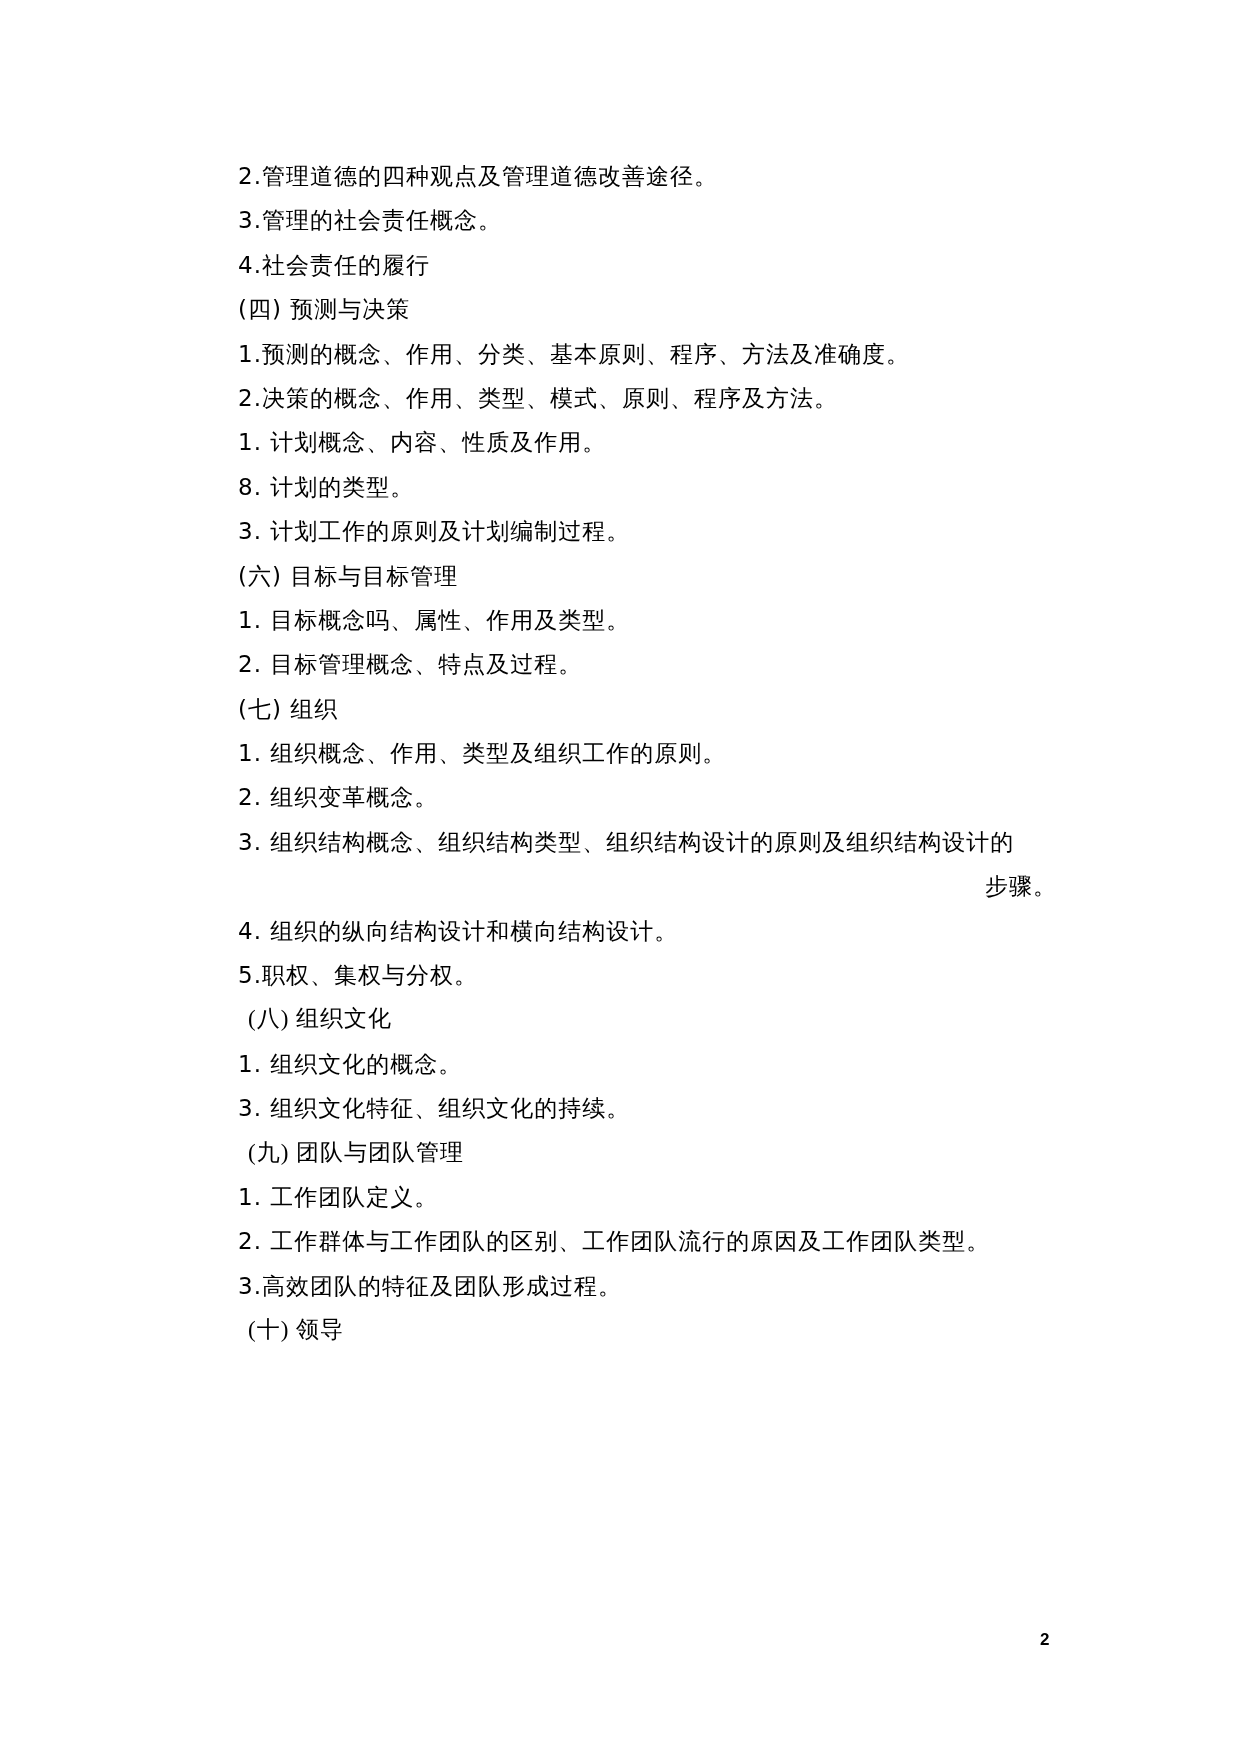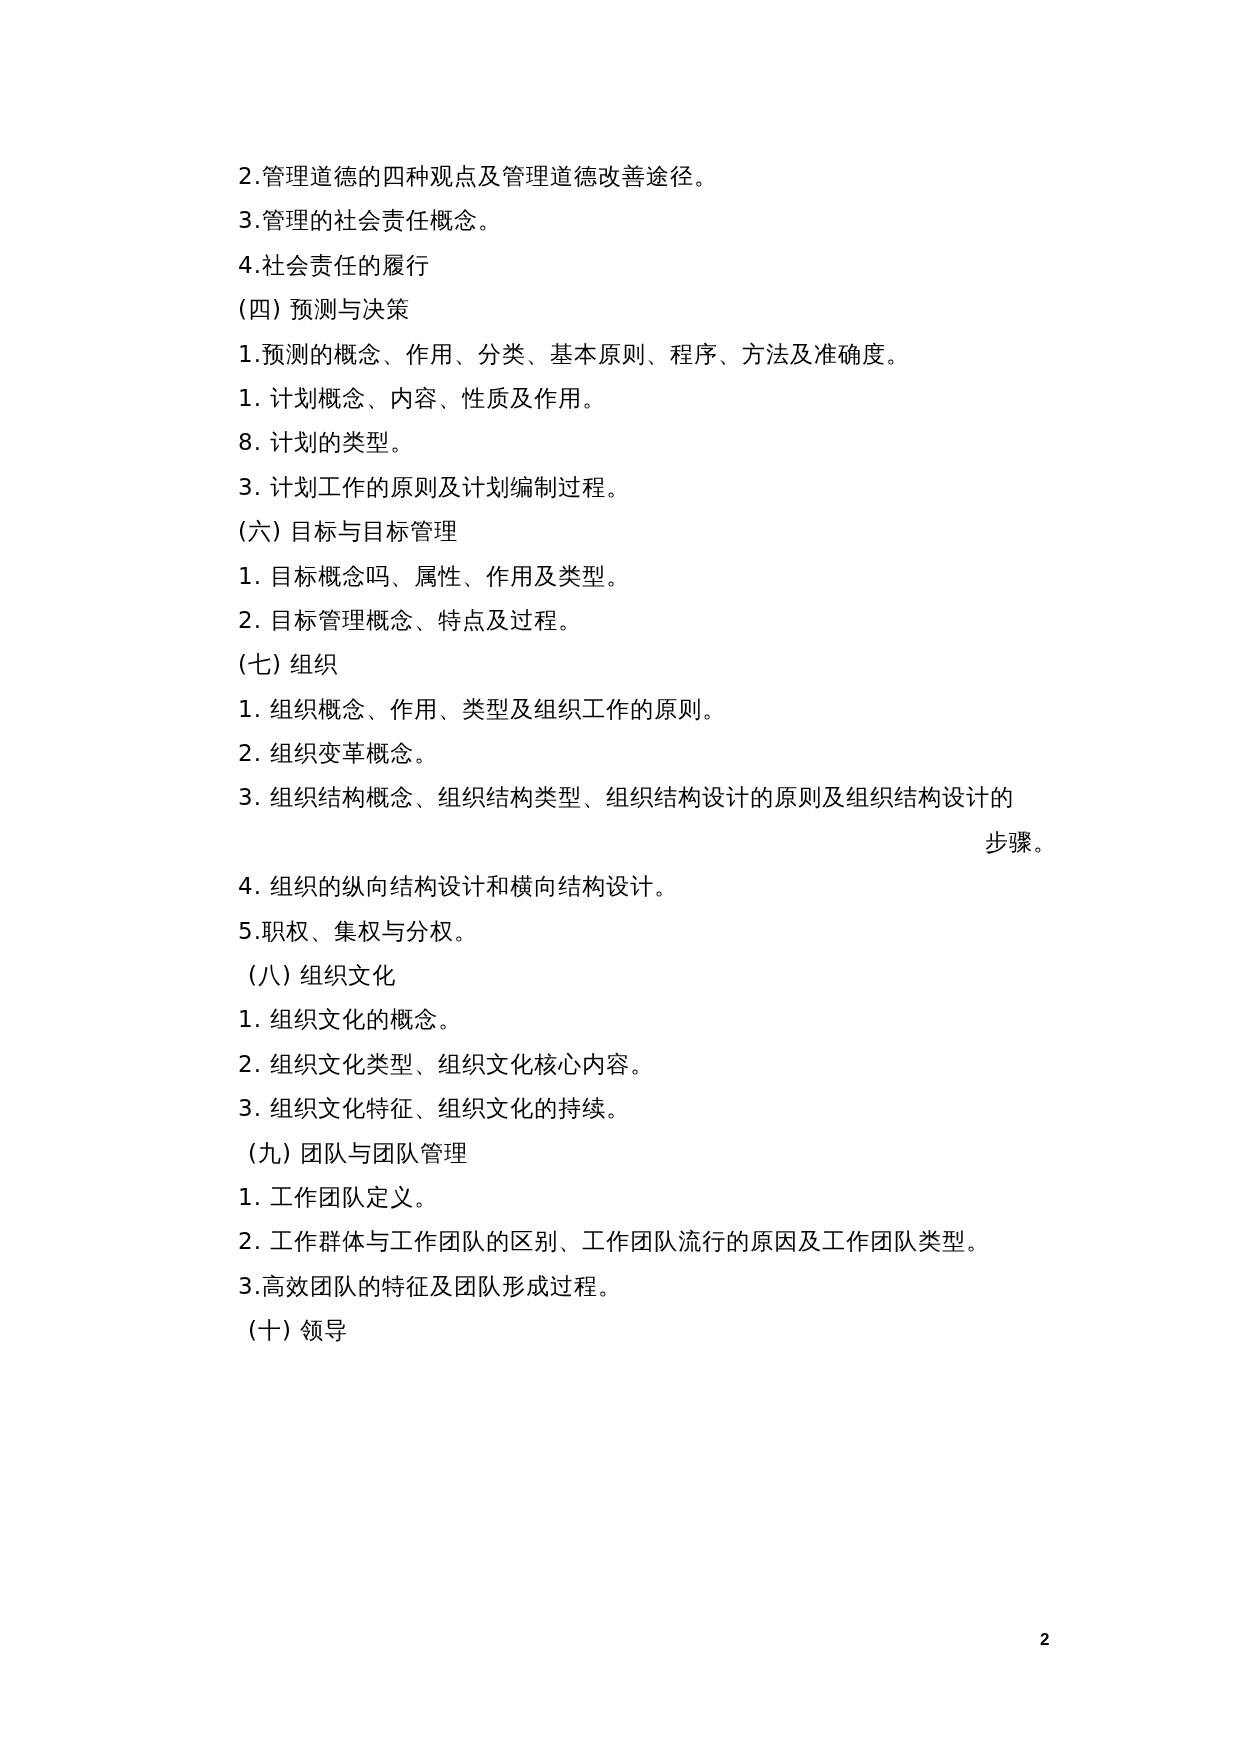--- a/index.html
+++ b/index.html
@@ -30,57 +30,57 @@
       width: 870px;
     }
     .line {
       font-size: 23px;
       line-height: 44.4px;
       height: 44.4px;
       white-space: nowrap;
       letter-spacing: 1px;
     }
     .indent { padding-left: 51px; }
-    .indent-h { padding-left: 61px; }
+    .indent-h { padding-left: 61px; font-family: Liberation Serif, serif; }
     .no-indent { padding-left: 0; text-align: right; }
     .page-number {
       position: absolute;
       left: 1040px;
       top: 1618px;
       font-family: "Liberation Sans", sans-serif;
       font-weight: bold;
       font-size: 17px;
     }
   </style>
 </head>
 <body>
 
 <div class="page">
   <div class="body-text">
     <div class="line indent">2.管理道德的四种观点及管理道德改善途径。</div>
     <div class="line indent">3.管理的社会责任概念。</div>
     <div class="line indent">4.社会责任的履行</div>
     <div class="line indent">(四)  预测与决策</div>
     <div class="line indent">1.预测的概念、作用、分类、基本原则、程序、方法及准确度。</div>
+    <div class="line indent">2.决策的概念、作用、类型、模式、原则、程序及方法。</div>
     <div class="line indent">1.  计划概念、内容、性质及作用。</div>
     <div class="line indent">8.  计划的类型。</div>
     <div class="line indent">3.  计划工作的原则及计划编制过程。</div>
     <div class="line indent">(六)  目标与目标管理</div>
     <div class="line indent">1.  目标概念吗、属性、作用及类型。</div>
     <div class="line indent">2.  目标管理概念、特点及过程。</div>
     <div class="line indent">(七)  组织</div>
     <div class="line indent">1.  组织概念、作用、类型及组织工作的原则。</div>
     <div class="line indent">2.  组织变革概念。</div>
     <div class="line indent">3.  组织结构概念、组织结构类型、组织结构设计的原则及组织结构设计的</div>
     <div class="line no-indent">步骤。</div>
     <div class="line indent">4.  组织的纵向结构设计和横向结构设计。</div>
     <div class="line indent">5.职权、集权与分权。</div>
     <div class="line indent-h">(八)  组织文化</div>
     <div class="line indent">1.  组织文化的概念。</div>
-    <div class="line indent">2.  组织文化类型、组织文化核心内容。</div>
     <div class="line indent">3.  组织文化特征、组织文化的持续。</div>
     <div class="line indent-h">(九)  团队与团队管理</div>
     <div class="line indent">1.  工作团队定义。</div>
     <div class="line indent">2.  工作群体与工作团队的区别、工作团队流行的原因及工作团队类型。</div>
     <div class="line indent">3.高效团队的特征及团队形成过程。</div>
     <div class="line indent-h">(十)  领导</div>
   </div>
   <div class="page-number">2</div>
 </div>
 

